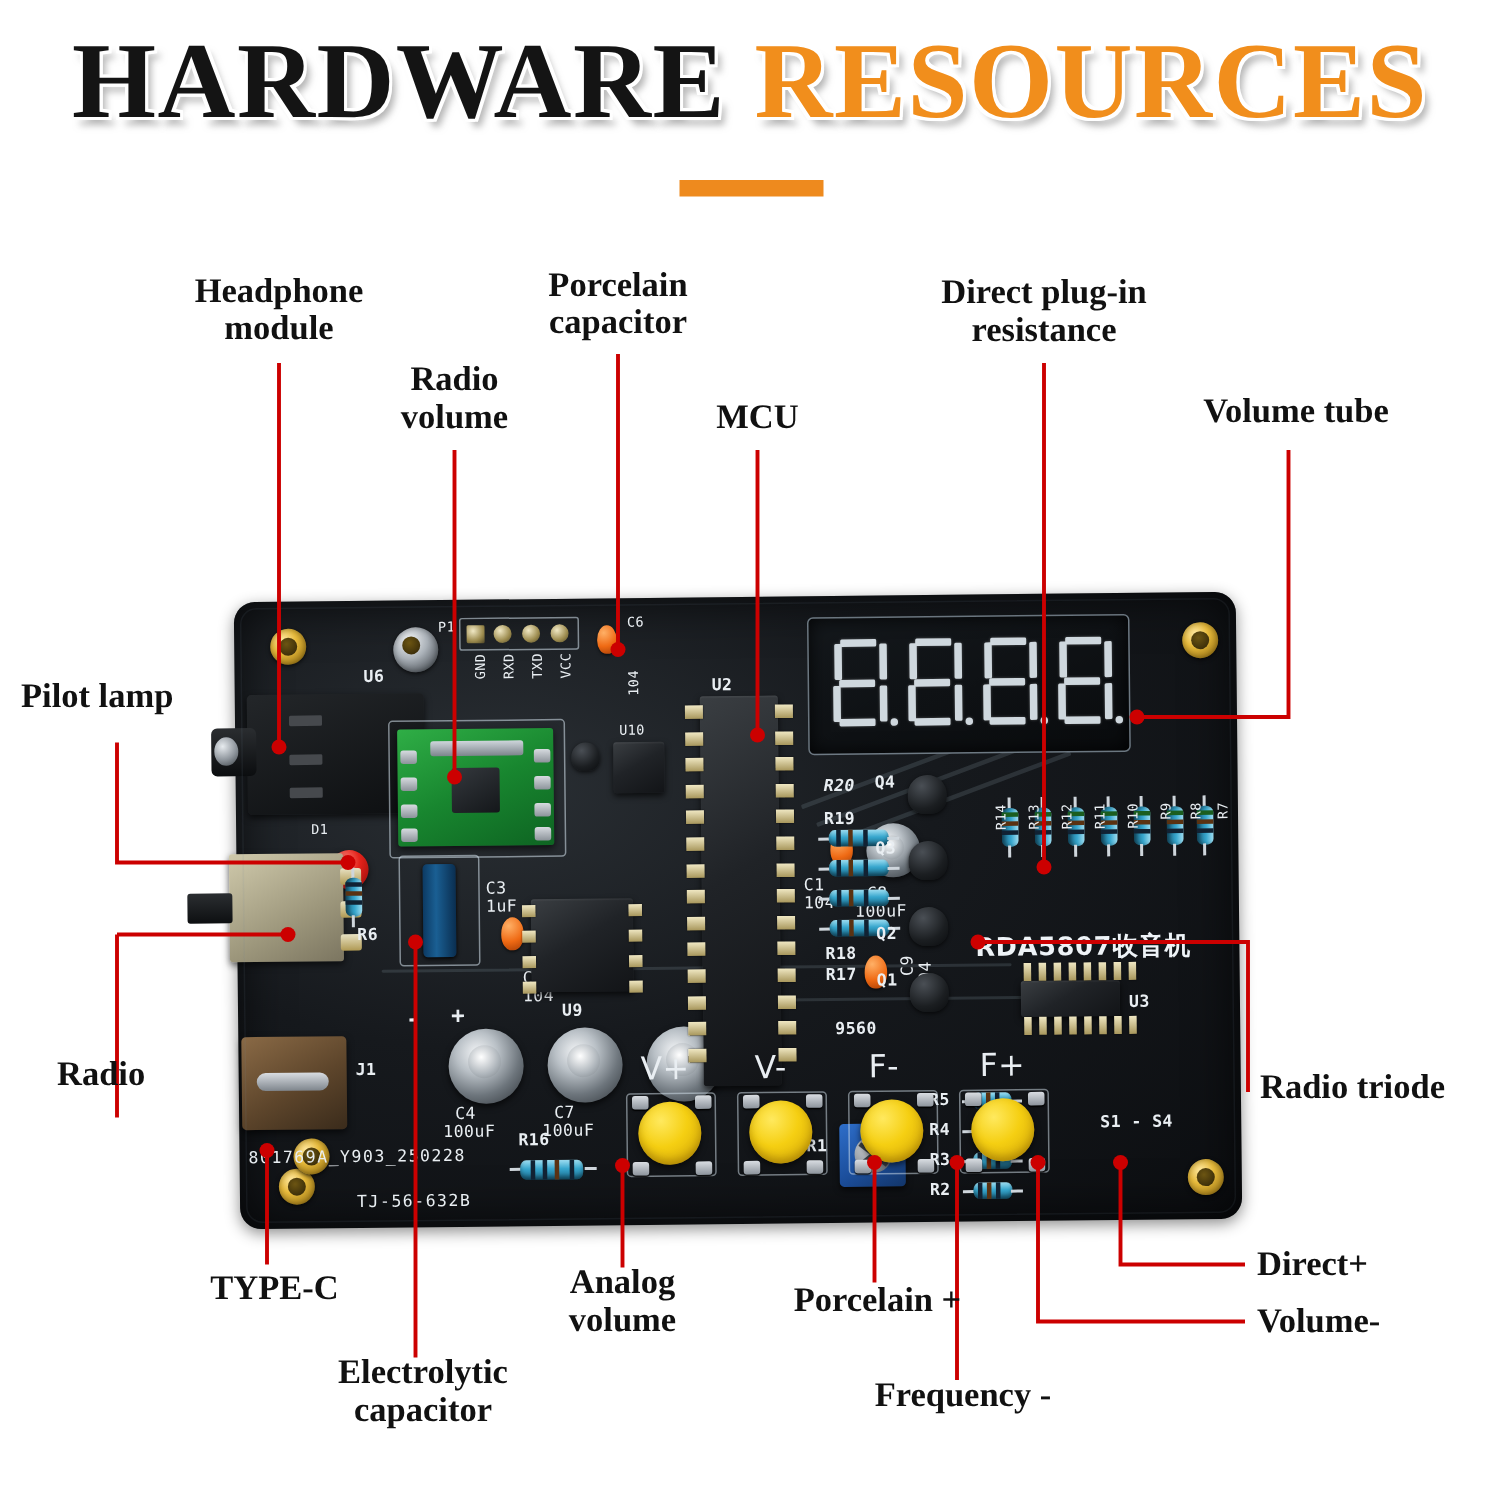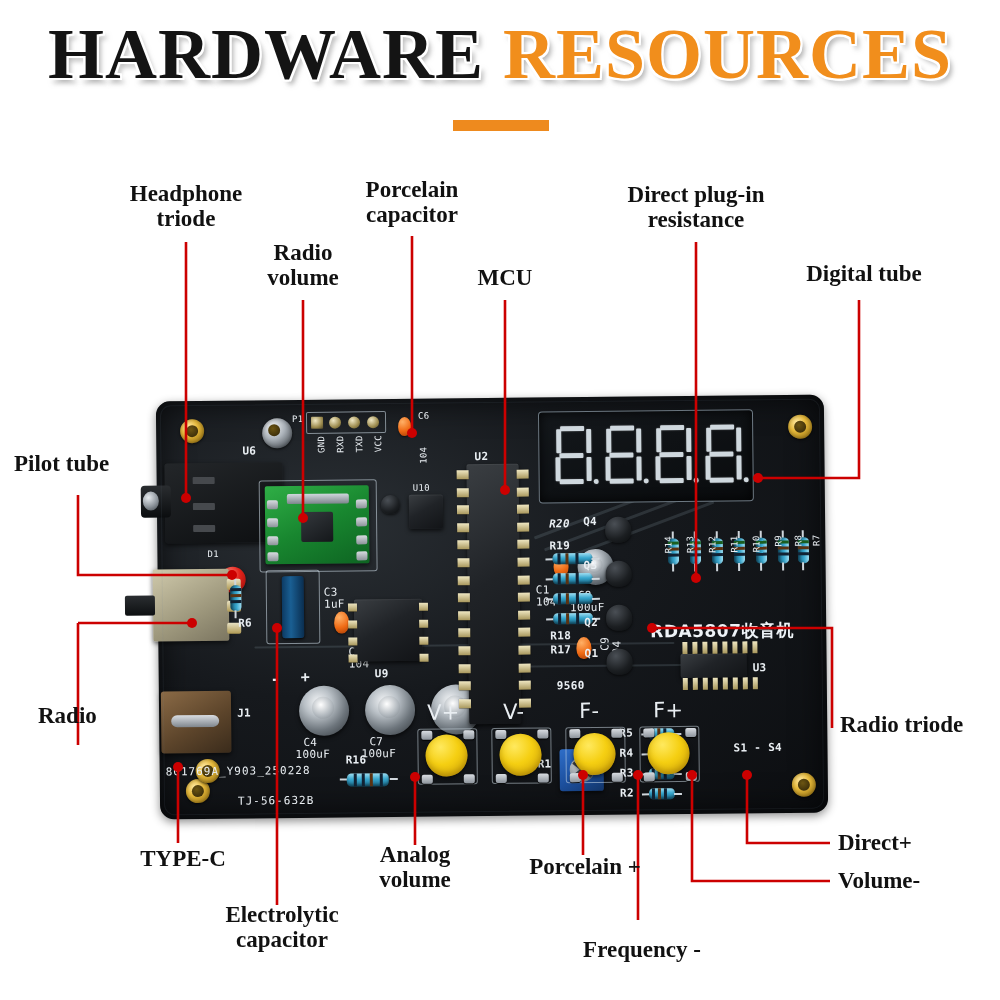--- a/index.html
+++ b/index.html
@@ -675,33 +675,33 @@
     <circle class="dot" cx="692" cy="775" r="5"></circle>
 
   <path class="lead" d="M747,775 L747,843 L830,843"></path>
     <circle class="dot" cx="747" cy="775" r="5"></circle>
 
   <path class="lead" d="M832,728 L832,628 L652,628"></path>
     <circle class="dot" cx="652" cy="628" r="5"></circle>
 </svg>
 
 <div class="label c" style="left:96px;top:182px;width:180px;">Headphone
-triode</div>
+module</div>
 <div class="label c" style="left:322px;top:178px;width:180px;">Porcelain
 capacitor</div>
 <div class="label c" style="left:233px;top:241px;width:140px;">Radio
 volume</div>
 <div class="label c" style="left:445px;top:266px;width:120px;">MCU</div>
 <div class="label c" style="left:586px;top:183px;width:220px;">Direct plug-in
 resistance</div>
-<div class="label c" style="left:779px;top:262px;width:170px;">Digital tube</div>
-<div class="label l" style="left:14px;top:452px;width:180px;">Pilot tube</div>
+<div class="label c" style="left:779px;top:262px;width:170px;">Volume tube</div>
+<div class="label l" style="left:14px;top:452px;width:180px;">Pilot lamp</div>
 <div class="label l" style="left:38px;top:704px;width:160px;">Radio</div>
 <div class="label c" style="left:108px;top:847px;width:150px;">TYPE-C</div>
 <div class="label c" style="left:187px;top:903px;width:190px;">Electrolytic
 capacitor</div>
 <div class="label c" style="left:350px;top:843px;width:130px;">Analog
 volume</div>
 <div class="label c" style="left:490px;top:855px;width:190px;">Porcelain +</div>
-<div class="label c" style="left:547px;top:938px;width:190px;">Frequency -</div>
+<div class="label c" style="left:547px;top:918px;width:190px;">Frequency -</div>
 <div class="label l" style="left:838px;top:831px;width:160px;">Direct+</div>
 <div class="label l" style="left:838px;top:869px;width:160px;">Volume-</div>
 <div class="label l" style="left:840px;top:713px;width:170px;">Radio triode</div>
 
 </body></html>

